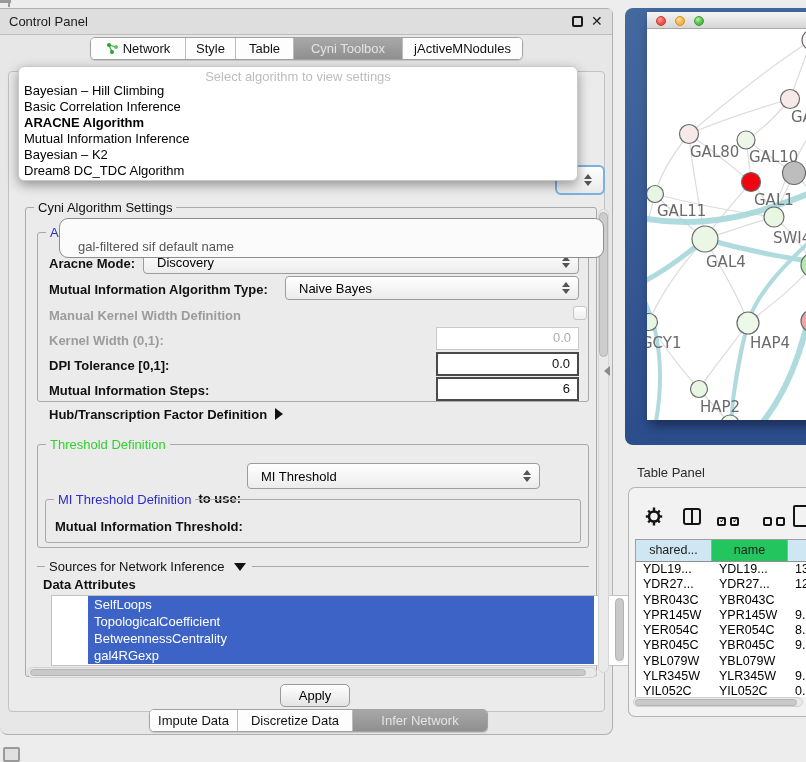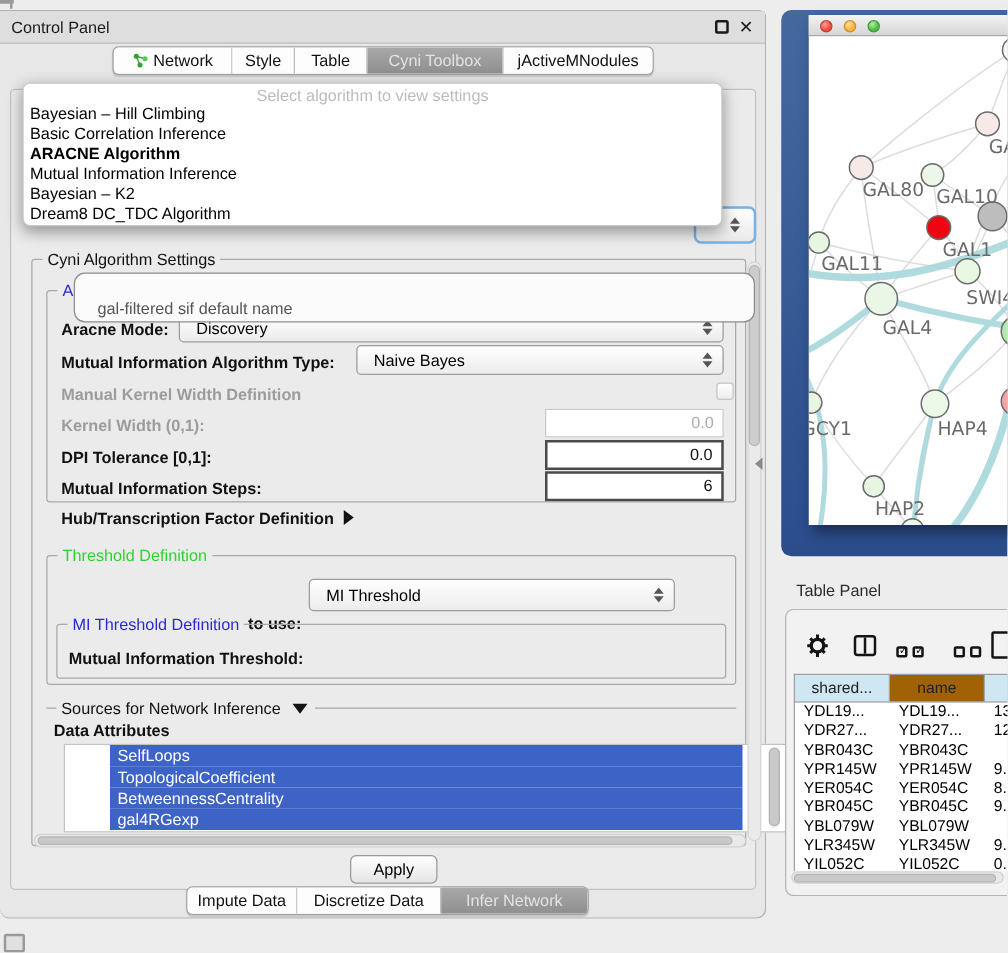--- a/index.html
+++ b/index.html
@@ -99,21 +99,21 @@
   .mini-box { display:inline-block; width:9px; height:9px; border:2px solid #141414; border-radius:2px; margin-right:4px; position:relative; }
   .mini-box .chk { position:absolute; left:0px; top:-4px; font-size:9px; font-weight:bold; color:#141414; }
   #split-icon { width:18px; height:17px; border:2px solid #141414; border-radius:3px; }
   #split-icon i { position:absolute; left:6px; top:0; width:2px; height:13px; background:#141414; }
   #doc-icon { width:18px; height:22px; border:2px solid #141414; border-radius:2px; background:#f2f2f2; }
 
   #grid { position:absolute; left:6px; top:51px; width:172px; height:158px; background:#fff; border-top:1px solid #9e9e9e; border-left:1px solid #9e9e9e; overflow:hidden; }
   .hrow { display:flex; height:22px; border-bottom:1px solid #8f8f8f; }
   .hcell { font-size:12.5px; color:#222; text-align:center; line-height:21px; border-right:1px solid #a5a5a5; }
   .hcell.blue { background:#cfe7f2; }
-  .hcell.gray { background:#a16207; }
+  .hcell.gray { background:#22c55e; }
   .trow { display:flex; height:15.3px; }
   .tcell { font-size:12.5px; color:#000; line-height:15px; padding-left:7px; white-space:nowrap; overflow:hidden; }
   .c0 { width:76px; } .c1 { width:76px; } .c2 { flex:1; }
 
   
   #corner-mark { left:0; top:0; width:11px; height:3px; background:#9a9a9a; }
   #corner-mark2 { left:8px; top:0; width:2px; height:7px; background:#9a9a9a; }
   #bl-icon { left:3px; top:747px; width:17px; height:15px; border:2px solid #9a9a9a; background:#e0e0e0; border-radius:2px; }
 </style>
 </head>
@@ -262,21 +262,21 @@
     <div class="dd-item">Dream8 DC_TDC Algorithm</div>
   </div>
 
   <div class="segbar" style="left:149px; top:700px;">
     <div class="seg" style="width:88px;">
         <span>Impute Data</span>
       </div>
     <div class="seg" style="width:115px;">
         <span>Discretize Data</span>
       </div>
-    <div class="seg sel" style="width:117px;">
+    <div class="seg sel" style="width:134px;">
         <span>Infer Network</span>
       </div>
   </div>
 </div>
 
 <div class="abs" id="split-mark"></div>
 <div class="abs" id="bl-icon"></div>
 
 <div class="abs" id="net-frame">
   <div id="net-window">

